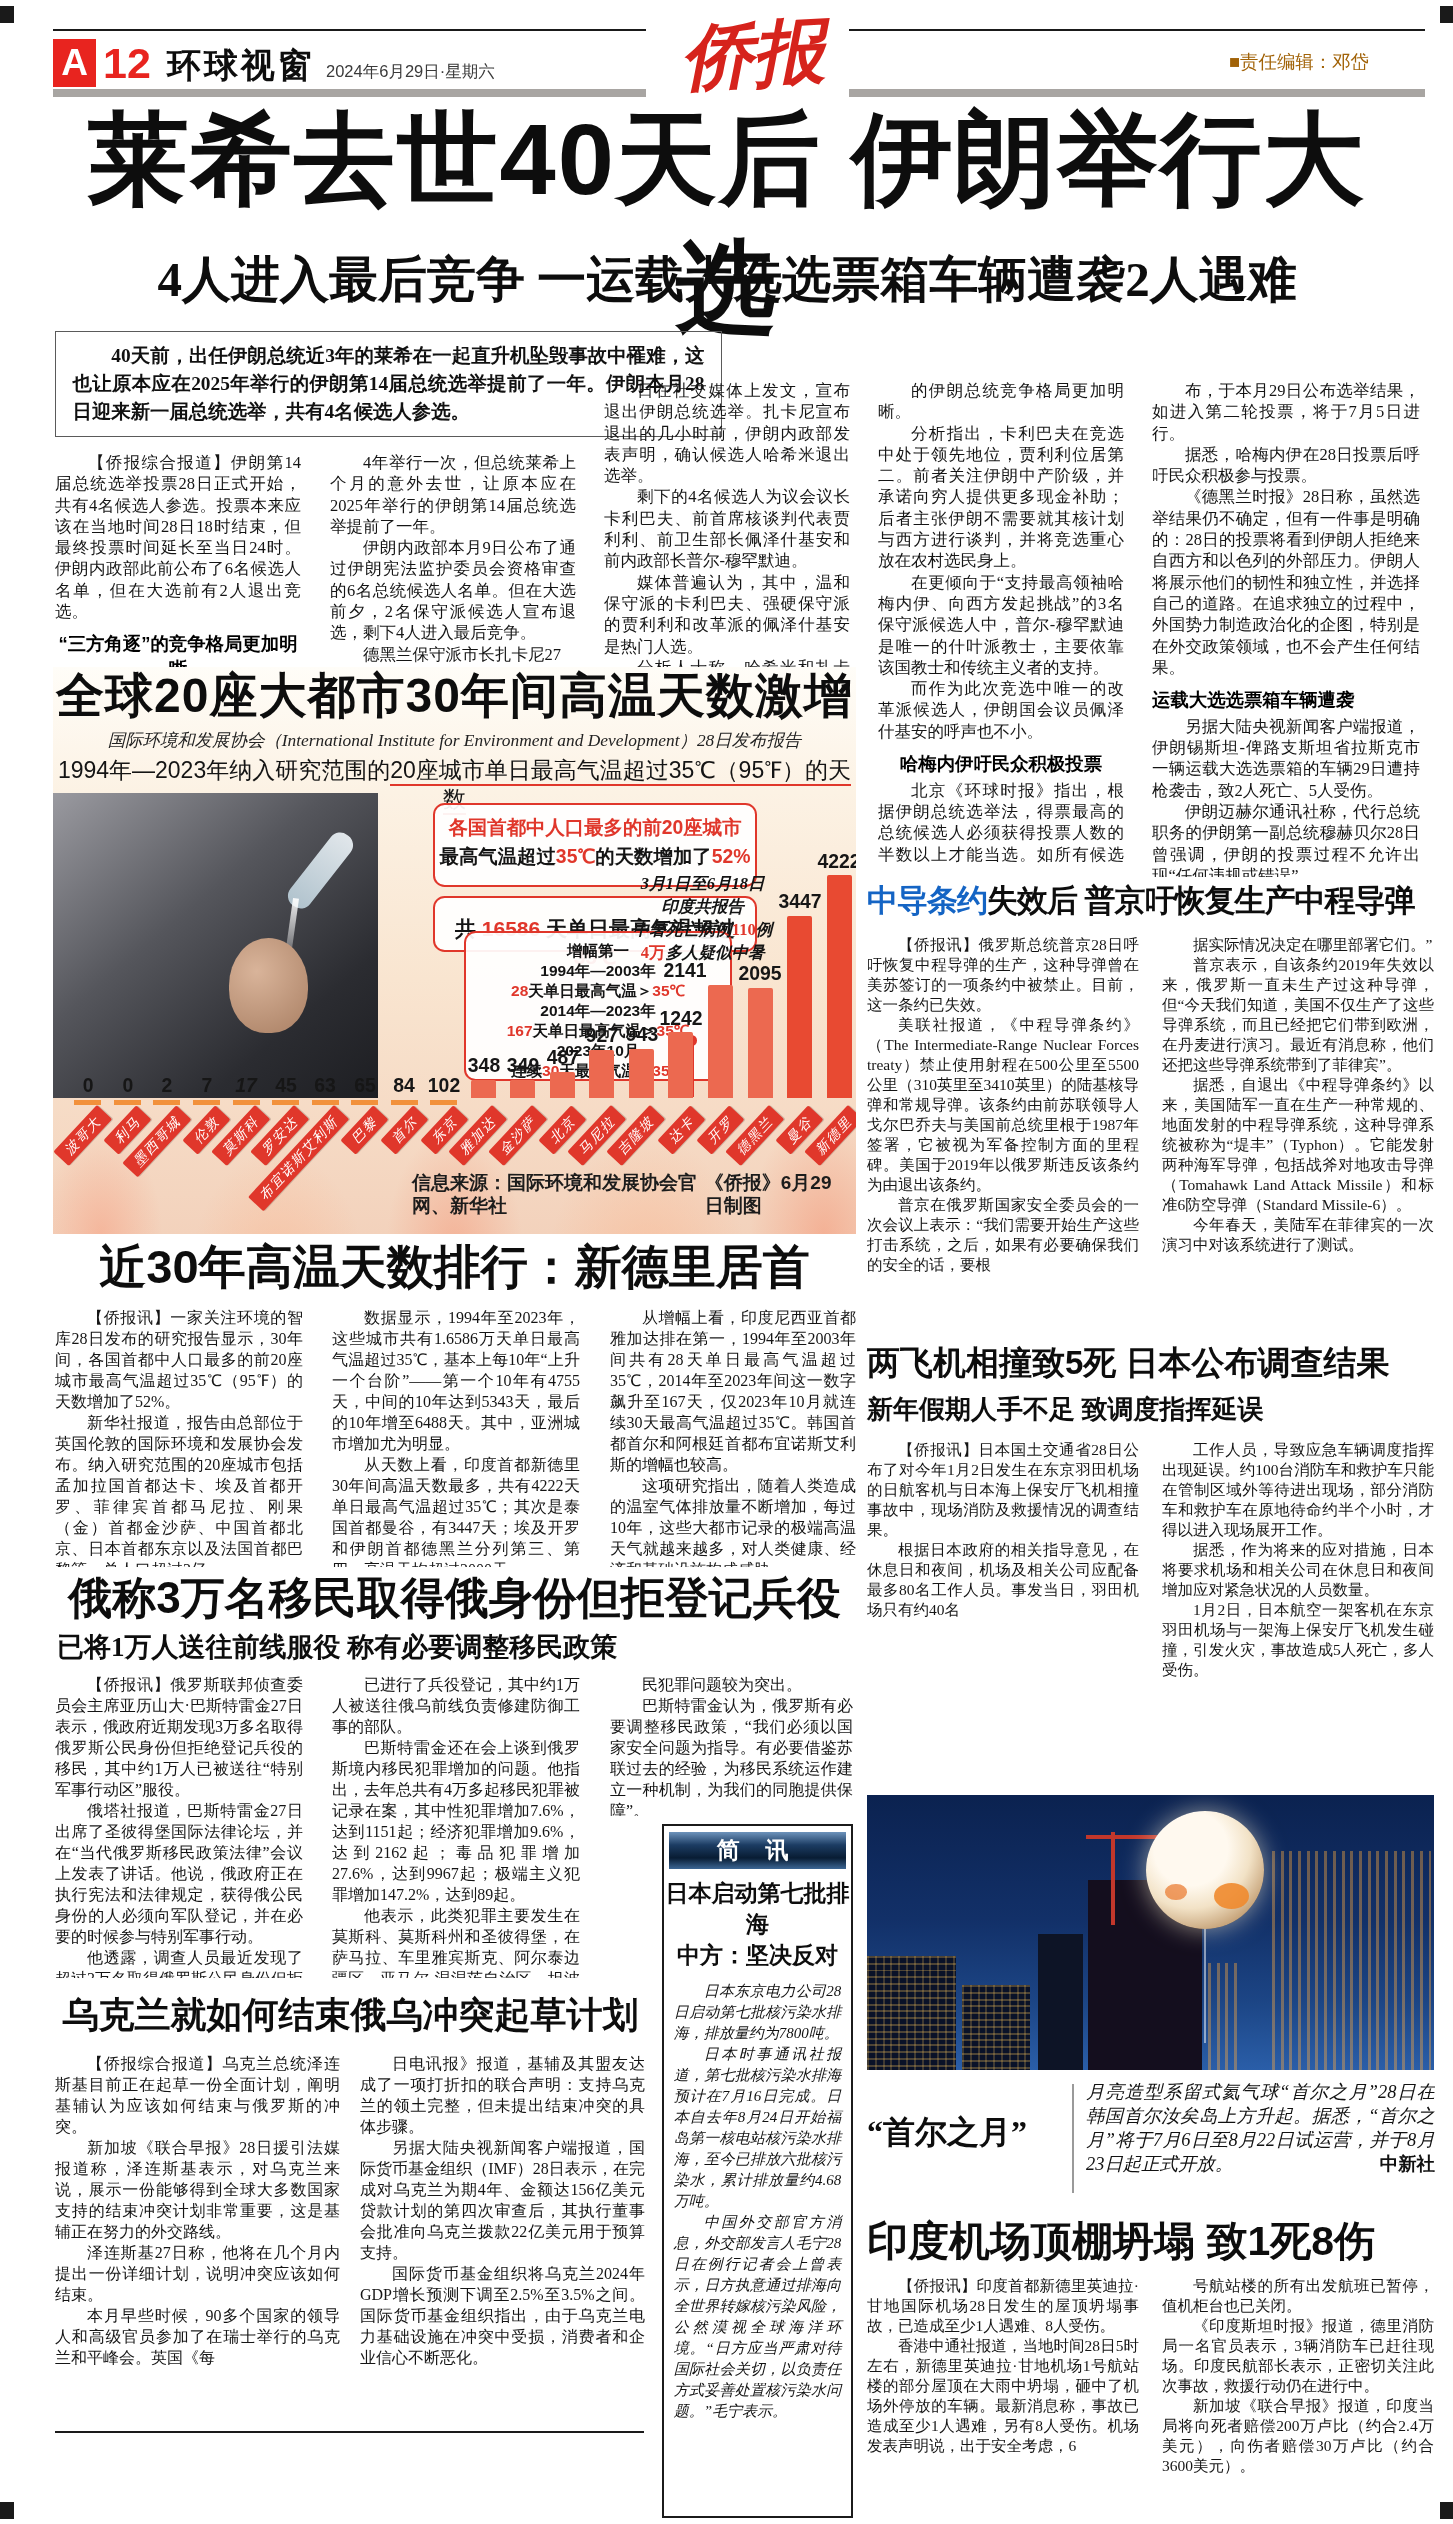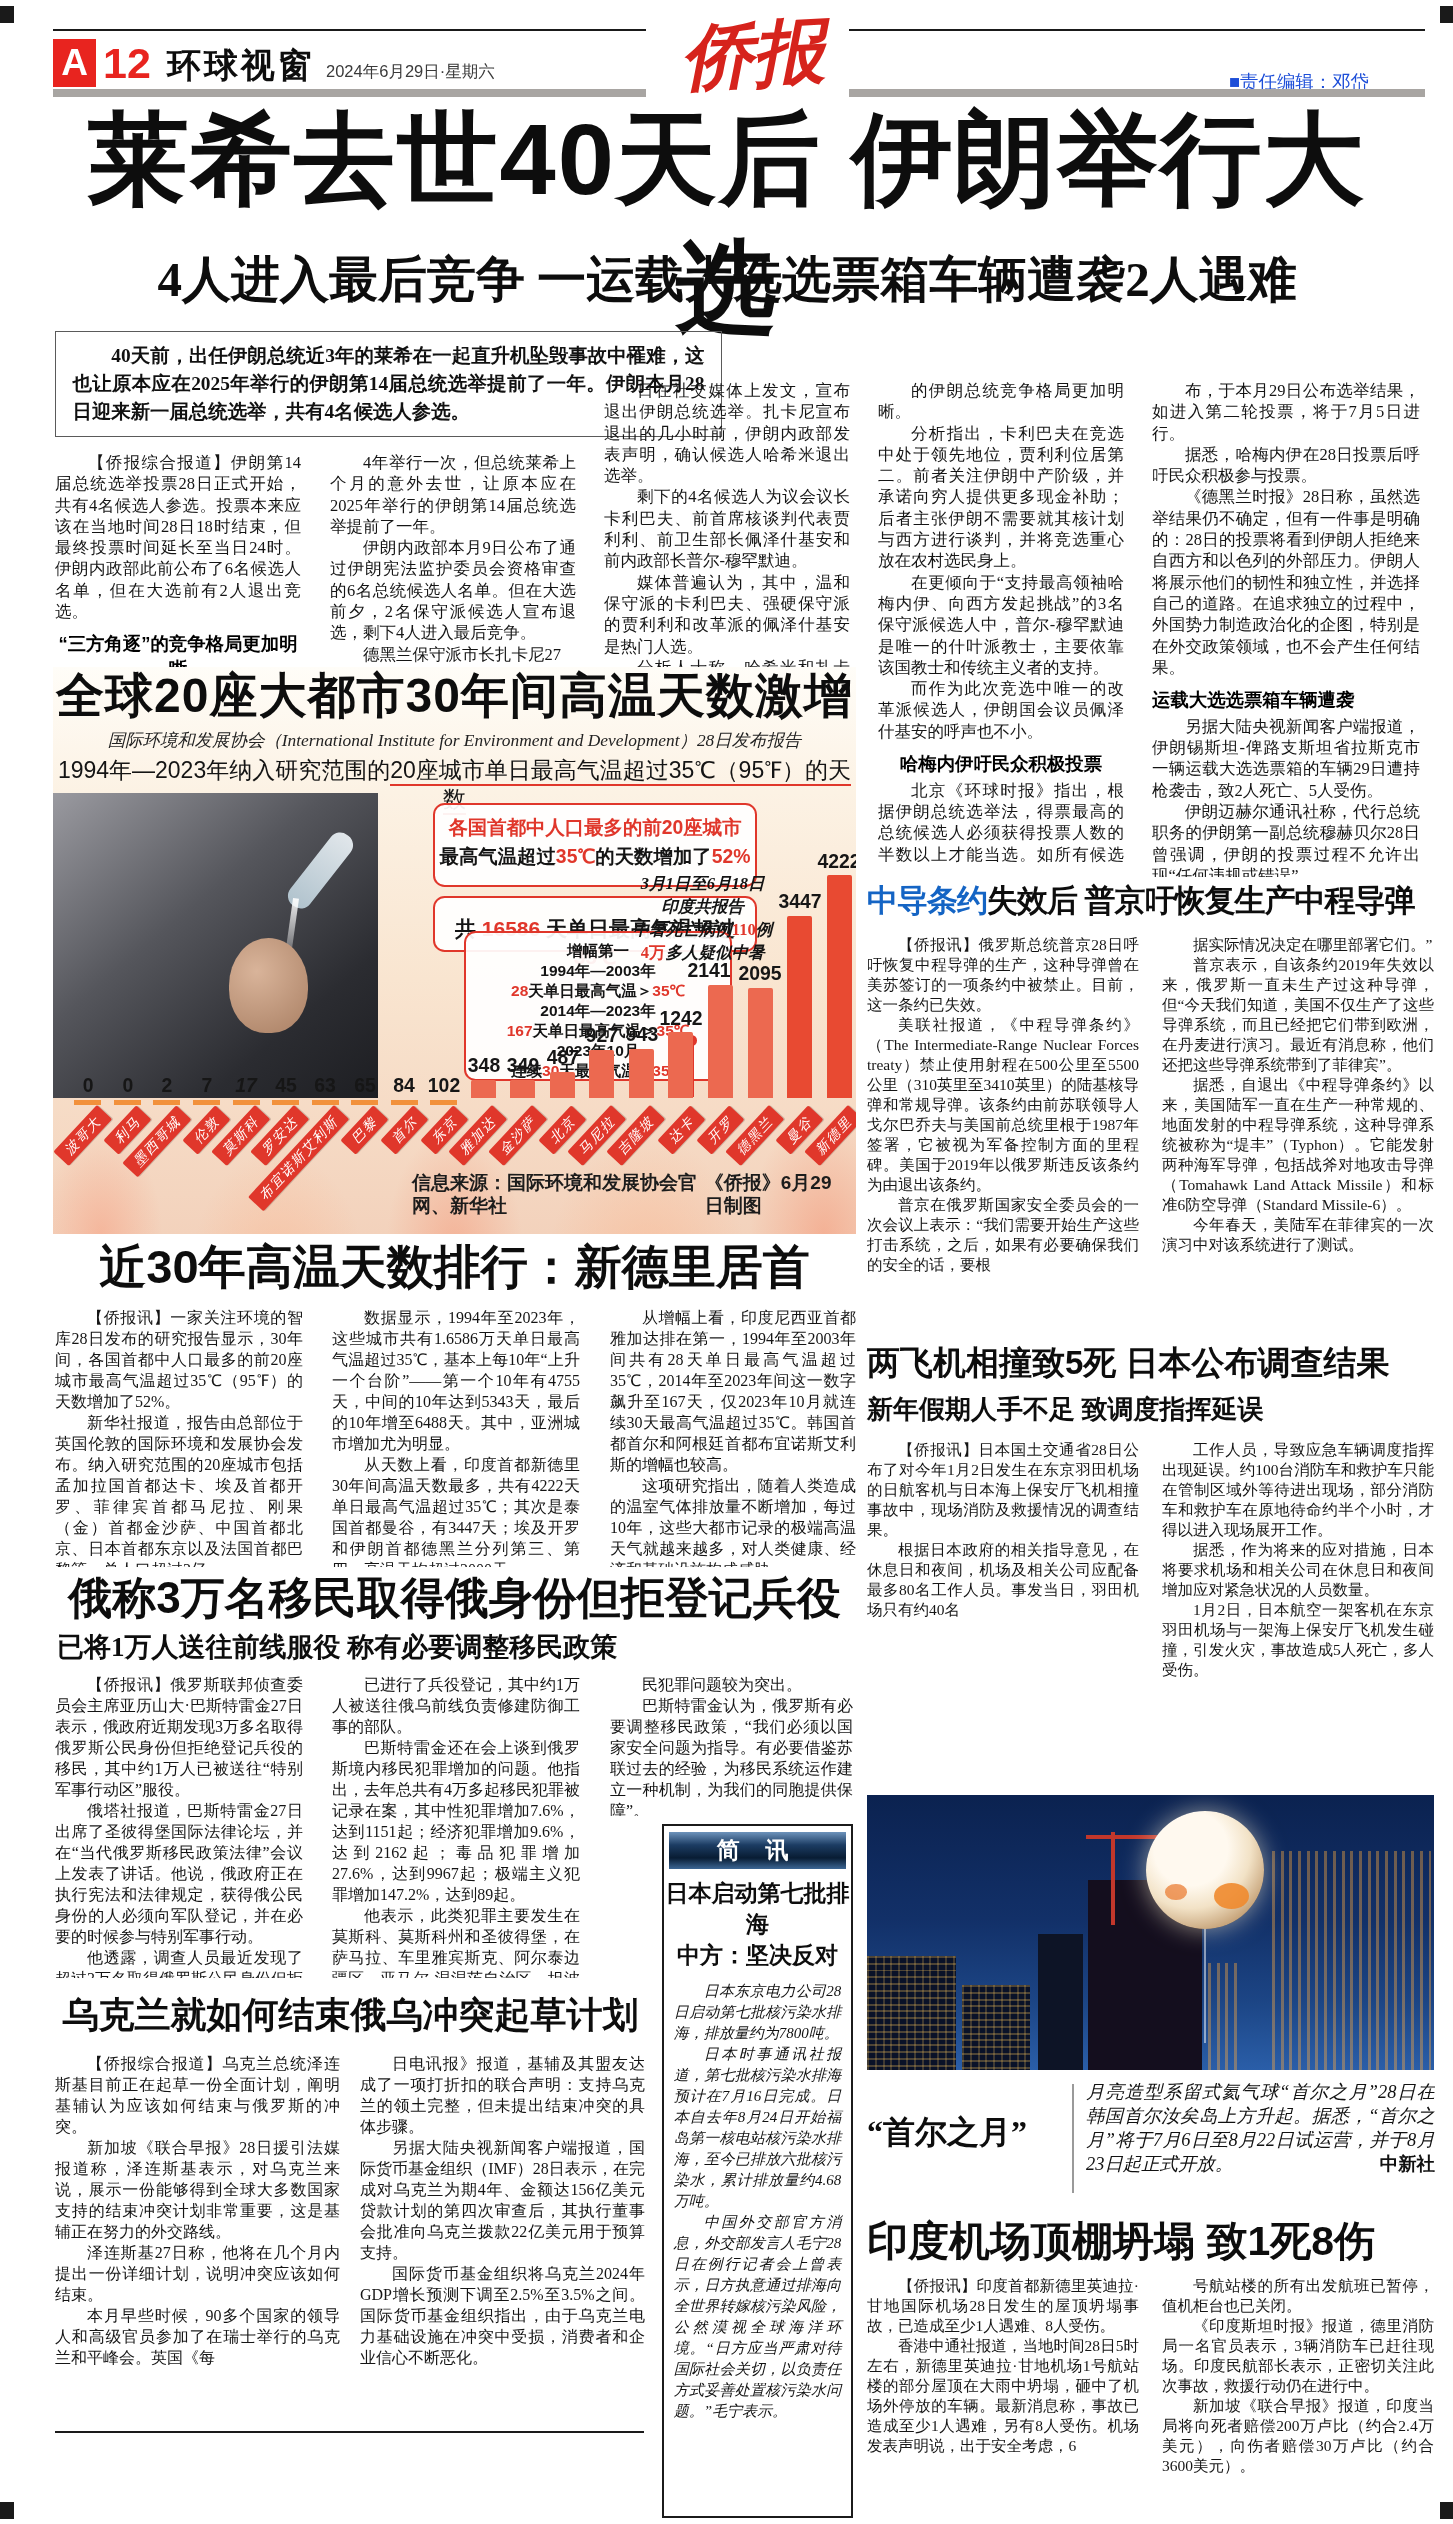--- a/index.html
+++ b/index.html
@@ -107,21 +107,21 @@
 
 <div class="rule" style="left:53px;top:29px;width:593px"></div>
 <div class="rule" style="left:849px;top:29px;width:576px"></div>
 <div class="abs" style="left:53px;top:39px;width:43px;height:48px;background:#e8241f;color:#fff;
      font:900 37px/48px 'Liberation Sans',sans-serif;text-align:center">A</div>
 <div class="abs hl" style="left:103px;top:39px;font-size:43px;line-height:48px;color:#e8241f">12</div>
 <div class="abs hl" style="left:167px;top:45px;font-size:34px;line-height:41px;letter-spacing:2.9px">环球视窗</div>
 <div class="abs" style="left:326px;top:61px;font:16.5px/21.3px 'Liberation Sans',sans-serif;color:#3a3a3a">2024年6月29日·星期六</div>
 <div class="abs" style="left:671px;top:13.6px;width:163px;height:83px;background:#fff;text-align:center;
      font:italic 900 72px/83px 'Liberation Serif',serif;color:#d6231c;transform:rotate(-3deg);z-index:3">侨报</div>
-<div class="abs" style="left:1229px;top:70px;font:18.4px/23px 'Liberation Sans',sans-serif;color:#1d4ed8">■责任编辑：邓岱</div>
+<div class="abs" style="left:1229px;top:50px;font:18.4px/23px 'Liberation Sans',sans-serif;color:#a16207">■责任编辑：邓岱</div>
 <div class="grayrule" style="left:53px;top:89px;width:593px"></div>
 <div class="grayrule" style="left:849px;top:89px;width:576px"></div>
 
 <div class="abs hl" style="left:39px;top:95px;width:1376px;text-align:center;font-size:101px;line-height:128px;letter-spacing:1.9px">莱希去世40天后 伊朗举行大选</div>
 <div class="abs serifhl" style="left:39px;top:248px;width:1376px;text-align:center;font-size:49px;line-height:64px">4人进入最后竞争 一运载大选选票箱车辆遭袭2人遇难</div>
 
 <div class="abs" style="left:55px;top:331px;width:632px;height:85px;border:1.9px solid #5a5a5a;
      padding:9.7px 16.5px;font:700 19.4px/28px 'Liberation Serif',serif;text-align:justify;text-indent:2em;overflow:hidden">40天前，出任伊朗总统近3年的莱希在一起直升机坠毁事故中罹难，这也让原本应在2025年举行的伊朗第14届总统选举提前了一年。伊朗本月28日迎来新一届总统选举，共有4名候选人参选。</div>
 
 <div class="col" style="left:55px;top:452px;width:246px;height:229px">
@@ -265,21 +265,21 @@
       <div class="bval" style="left: 550px; bottom: 189px;">943</div>
       <div class="cityA" style="left: 597px; top: 438px;">
         <span class="city">吉隆坡</span>
       </div>
       <div class="bar" style="left: 615px; bottom: 136px; height: 66px;"></div>
       <div class="bval" style="left: 589px; bottom: 205px;">1242</div>
       <div class="cityA" style="left: 637px; top: 438px;">
         <span class="city">达卡</span>
       </div>
       <div class="bar" style="left: 655px; bottom: 136px; height: 113px;"></div>
-      <div class="bval" style="left: 617px; bottom: 253px;">2141</div>
+      <div class="bval" style="left: 593px; bottom: 253px;">2141</div>
       <div class="cityA" style="left: 676px; top: 438px;">
         <span class="city">开罗</span>
       </div>
       <div class="bar" style="left: 695px; bottom: 136px; height: 110px;"></div>
       <div class="bval" style="left: 668px; bottom: 250px;">2095</div>
       <div class="cityA" style="left: 716px; top: 438px;">
         <span class="city">德黑兰</span>
       </div>
       <div class="bar bar-hot" style="left: 734px; bottom: 136px; height: 182px;"></div>
       <div class="bval" style="left: 708px; bottom: 322px;">3447</div>

